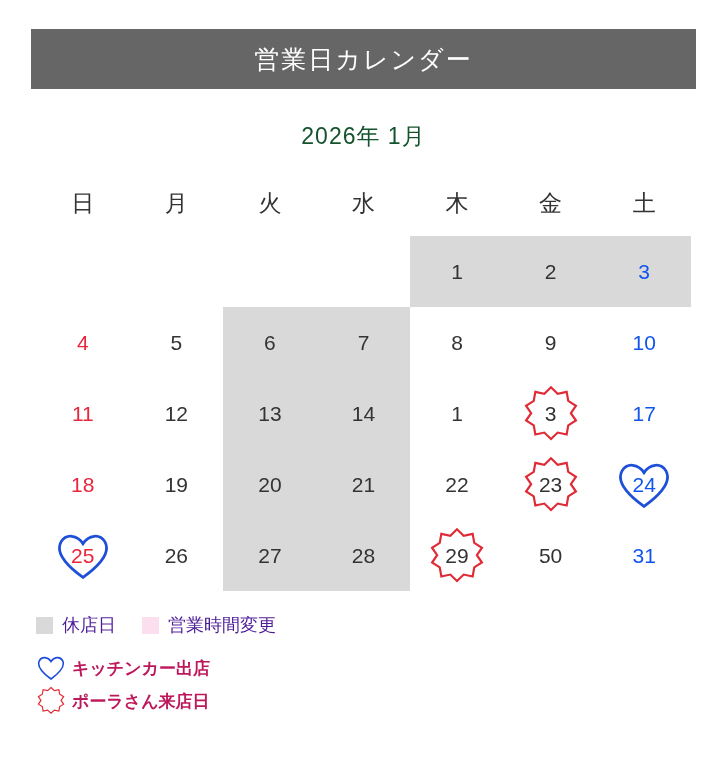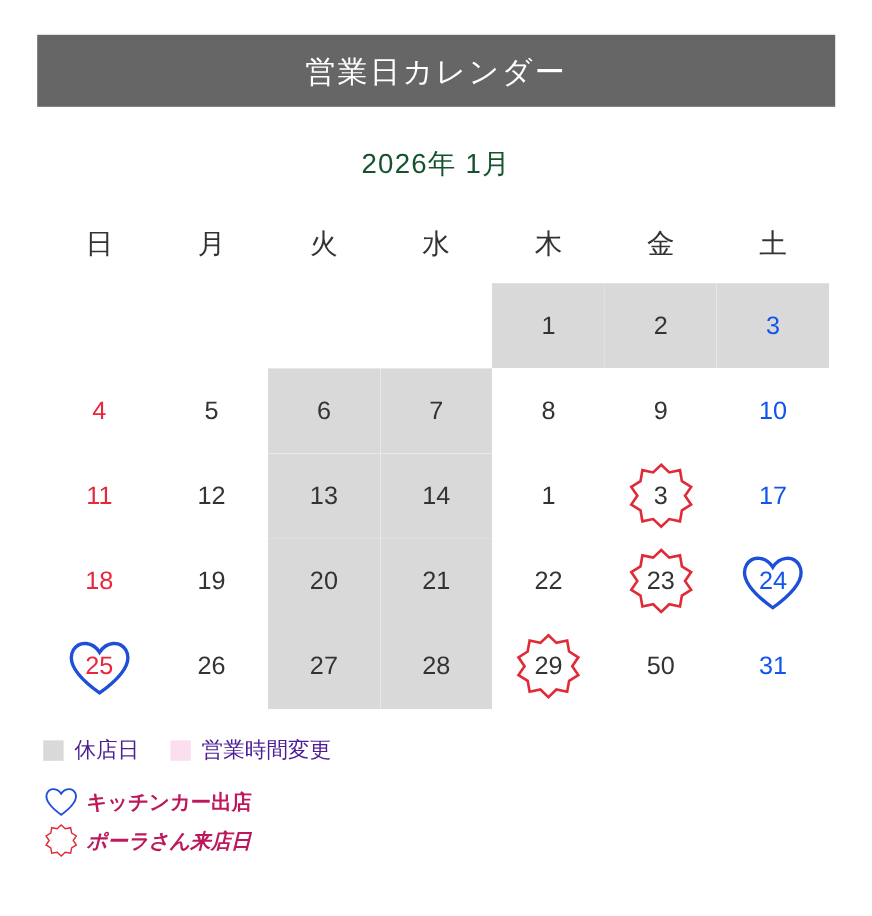--- a/index.html
+++ b/index.html
@@ -103,21 +103,21 @@
     margin: 16px 0 0 36px;
     font-size: 17px;
     font-weight: bold;
     color: #be185d;
   }
   .legend-marks .row {
     display: flex;
     align-items: center;
     height: 30px;
   }
-  .legend-marks .row + .row { margin-top: 3px; font-style: italic; }
+  .legend-marks .row + .row { margin-top: 3px; }
   .legend-marks .glyph {
     width: 36px;
     display: flex;
     align-items: center;
     justify-content: flex-start;
   }
 </style>
 </head>
 <body>
 

